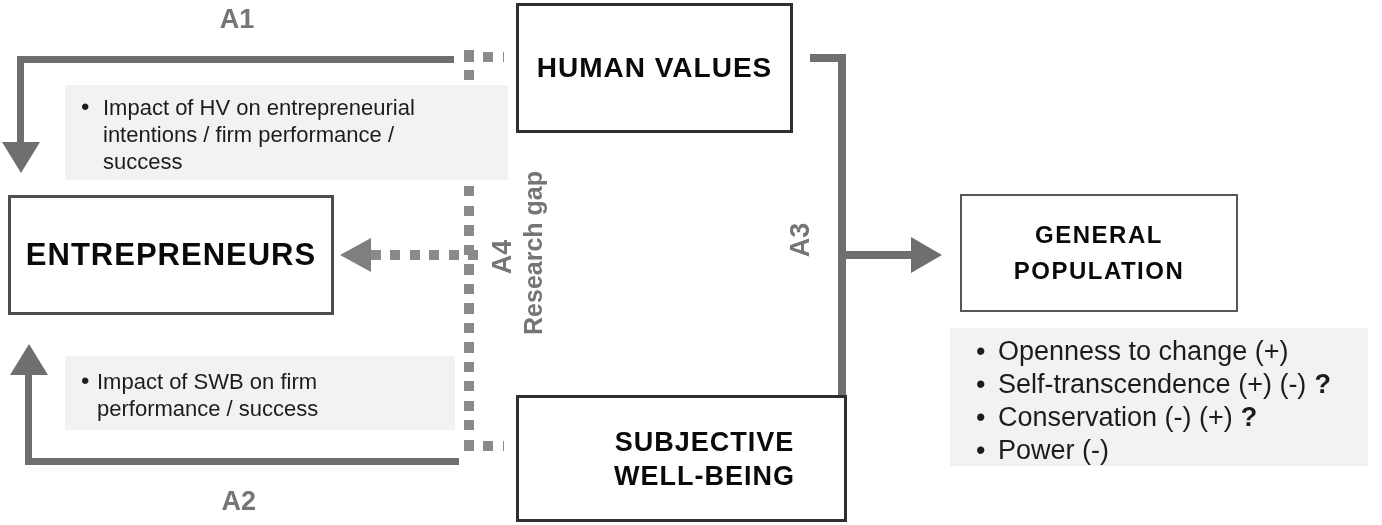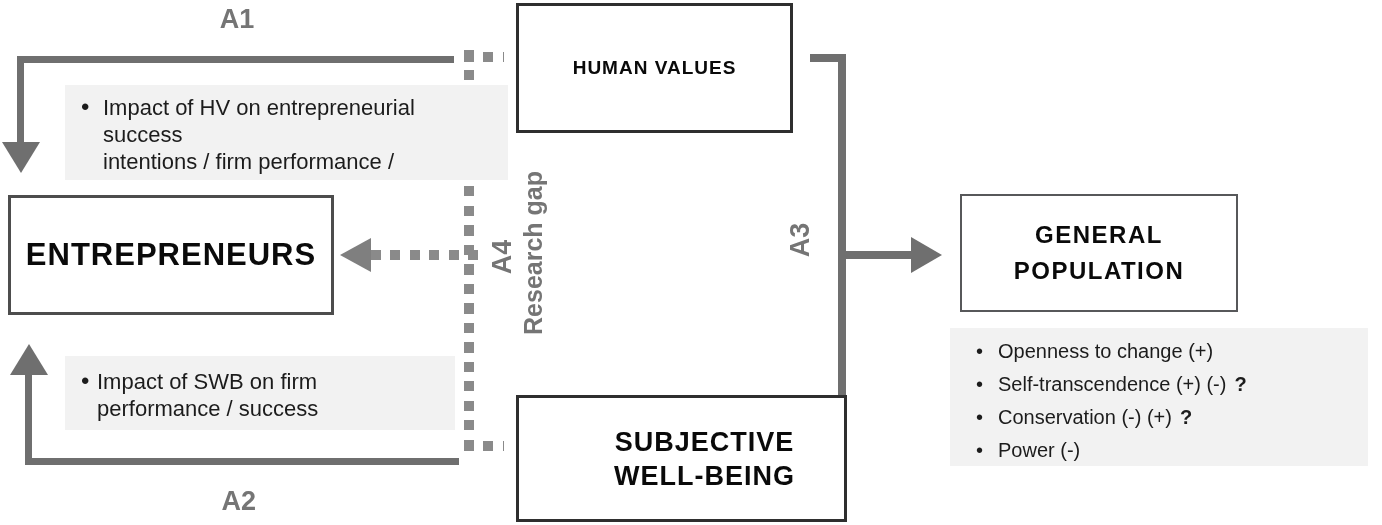--- a/index.html
+++ b/index.html
@@ -15,34 +15,34 @@
   .tri-up{border-left:19px solid transparent;border-right:19px solid transparent;border-bottom:31px solid #6f6f6f;}
   .tri-right{border-top:18px solid transparent;border-bottom:18px solid transparent;border-left:31px solid #6f6f6f;}
   .tri-left{border-top:17px solid transparent;border-bottom:17px solid transparent;border-right:31px solid #7f7f7f;}
   
   .dot-v{position:absolute;width:10px;background:repeating-linear-gradient(to bottom,#8a8a8a 0 10px,transparent 10px 19.5px);}
   .dot-h{position:absolute;height:10px;background:repeating-linear-gradient(to right,#8a8a8a 0 10px,transparent 10px 19.5px);}
   
   .box{position:absolute;background:#ffffff;color:#0a0a0a;font-weight:700;
        display:flex;flex-direction:column;align-items:center;justify-content:center;
        text-align:center;letter-spacing:1px;}
-  .box-hv{left:516px;top:3px;width:271px;height:124px;border:3px solid #2f2f2f;font-size:19px;}
+  .box-hv{left:516px;top:3px;width:271px;height:124px;border:3px solid #2f2f2f;font-size:28px;}
   .box-ent{left:8px;top:195px;width:320px;height:114px;border:3px solid #4d4d4d;font-size:31px;}
   .box-swb{left:516px;top:395px;width:279px;height:121px;border:3px solid #2f2f2f;font-size:27px;line-height:34px;padding-left:46px;}
   .box-gp{left:960px;top:194px;width:274px;height:114px;border:2px solid #57585a;font-size:24px;line-height:36px;letter-spacing:1.5px;}
   
   .panel{position:absolute;background:#f2f2f2;color:#1c1c1c;}
   .panel .abs-bullet{position:absolute;font-size:24px;}
   .p1{left:65px;top:85px;width:443px;height:95px;font-size:22px;line-height:27px;}
   .p1 .lines{margin:9px 0 0 38px;}
   .p1 .abs-bullet{left:16px;top:8px;}
   .p2{left:65px;top:356px;width:390px;height:74px;font-size:22px;line-height:27px;}
   .p2 .lines{margin:12px 0 0 32px;}
   .p2 .abs-bullet{left:16px;top:11px;}
-  .p3{left:950px;top:328px;width:418px;height:138px;font-size:20px;line-height:33px;padding-top:7px;box-sizing:border-box;}
+  .p3{left:950px;top:328px;width:418px;height:138px;font-size:27px;line-height:33px;padding-top:7px;box-sizing:border-box;}
   .p3 .row{padding-left:26px;}
   .p3 .row .bullet{display:inline-block;width:22px;}
   .p3 .q{font-weight:700;margin-left:8px;}
   
   .glabel{position:absolute;color:#757575;font-weight:700;font-size:27px;text-align:center;white-space:nowrap;}
   .rot{transform:rotate(-90deg);}
   .lbl-a1{left:214px;top:4px;width:46px;}
   .lbl-a2{left:210px;top:486px;width:46px;text-align:right;}
   .lbl-a3{left:770px;top:225px;width:60px;height:30px;line-height:30px;}
   .lbl-a4{left:472px;top:242px;width:60px;height:30px;line-height:30px;}
@@ -94,22 +94,22 @@
 
   <div class="box box-gp">
     <span>GENERAL</span>
     <span>POPULATION</span>
   </div>
 
   <div class="panel p1">
     <span class="abs-bullet">•</span>
     <div class="lines">
       <div>Impact of HV on entrepreneurial</div>
+      <div>intentions / firm performance /</div>
       <div>success</div>
-      <div>intentions / firm performance /</div>
     </div>
   </div>
 
   <div class="panel p2">
     <span class="abs-bullet">•</span>
     <div class="lines">
       <div>Impact of SWB on firm</div>
       <div>performance / success</div>
     </div>
   </div>

